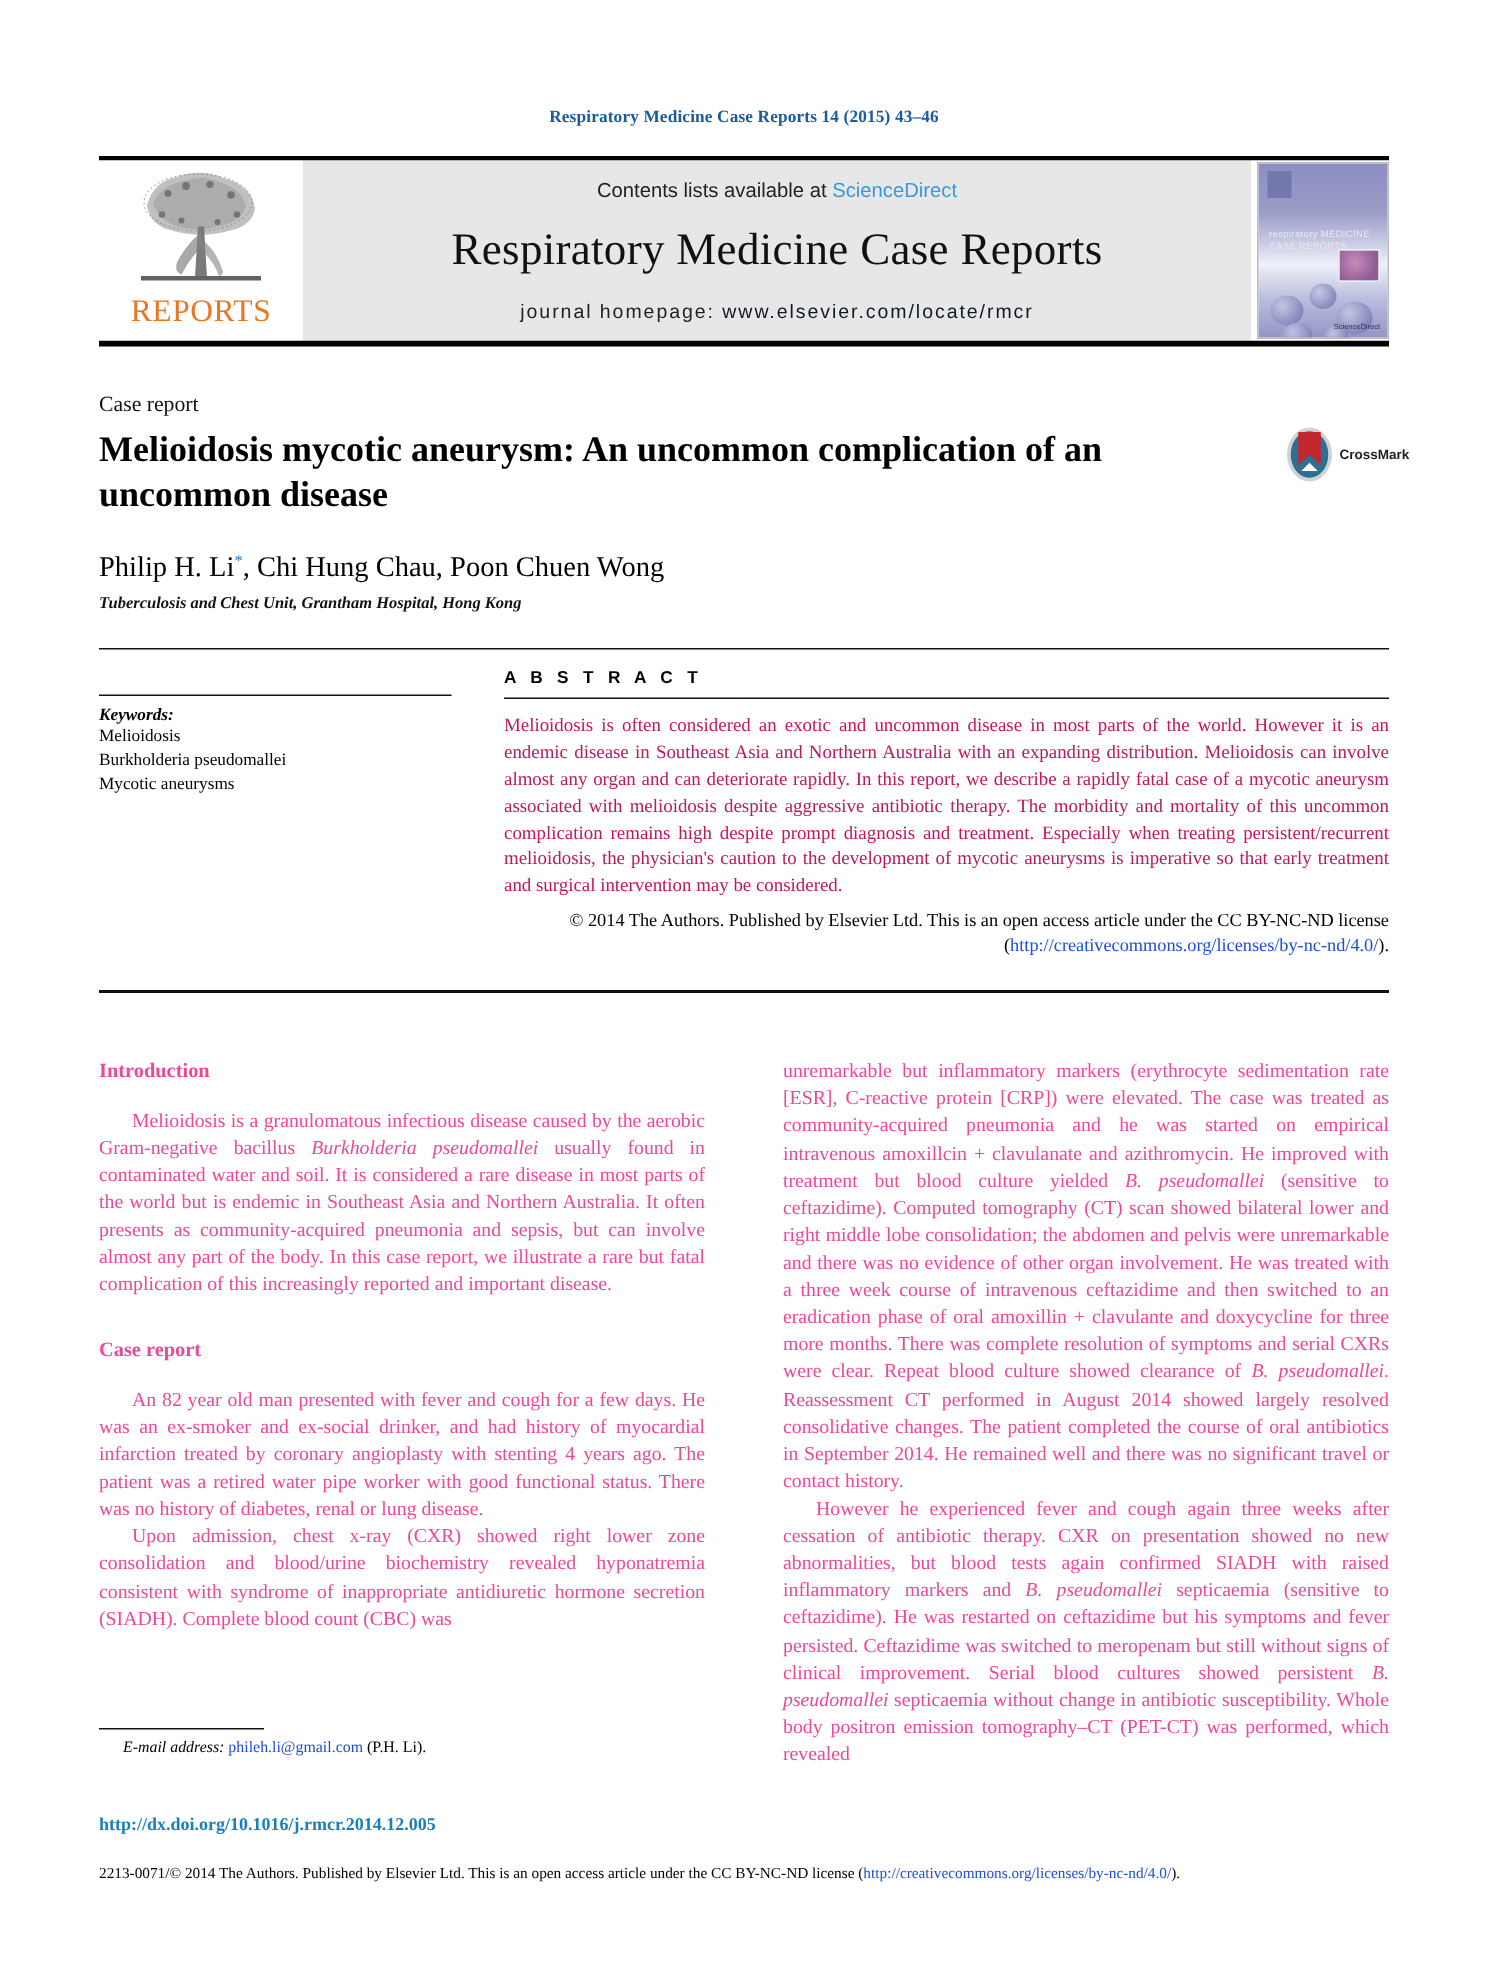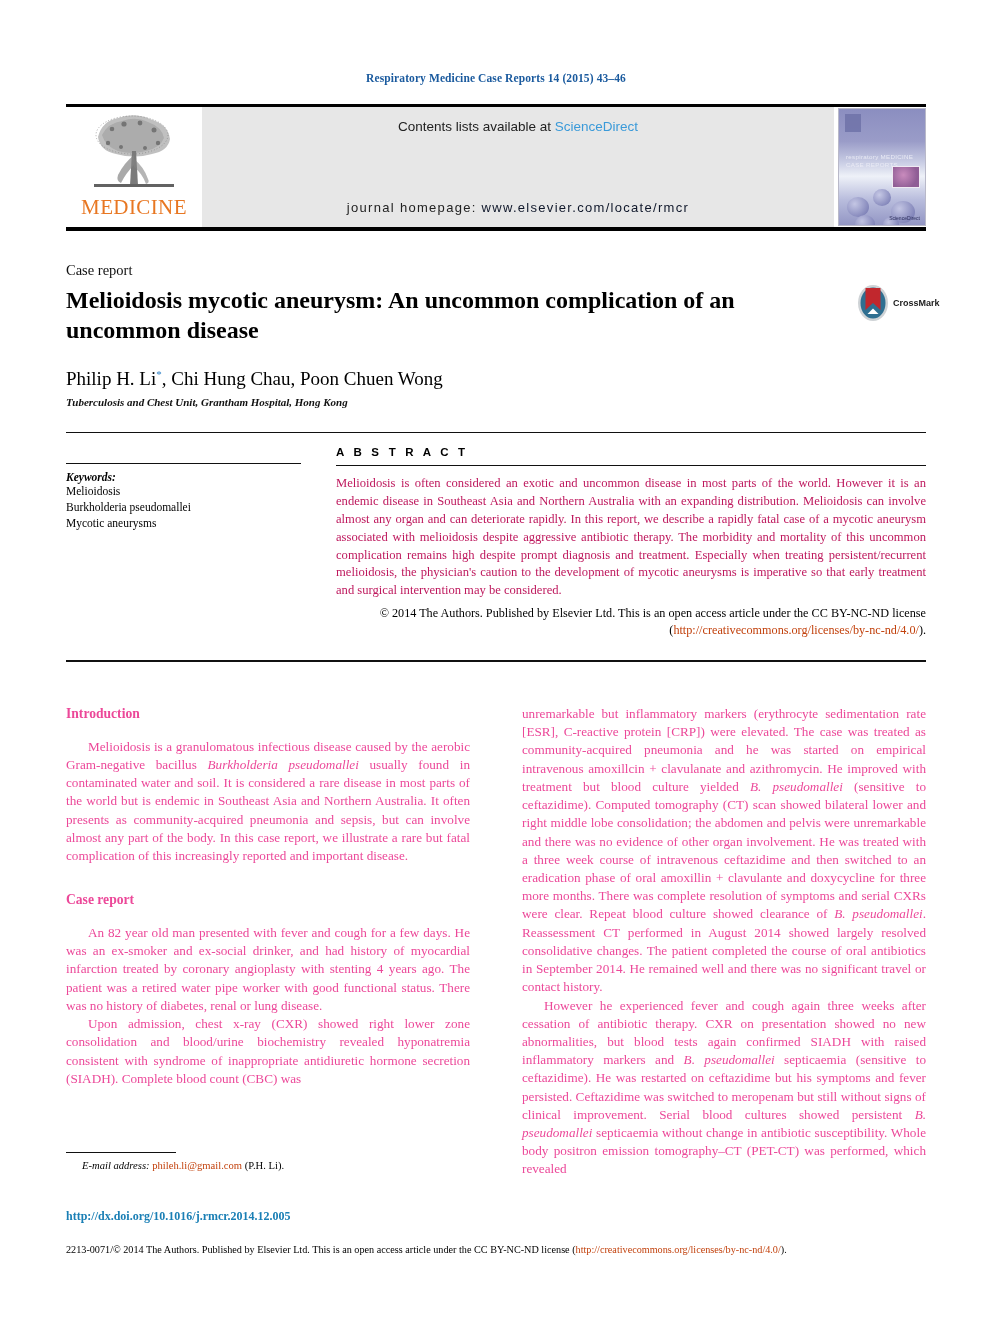--- a/index.html
+++ b/index.html
@@ -295,21 +295,21 @@
     text-align: justify;
     color: #be185d;
   }
   .abs-copy {
     font-family: "Liberation Serif", serif;
     font-size: 12.2px;
     line-height: 1.42;
     text-align: right;
     margin-top: 5px;
   }
-  .lnk { color: #c2410c; }
+  .lnk { color: #1d4ed8; }
 
   
   .col {
     position: absolute;
     top: 705px;
     width: 404px;
     font-family: "Liberation Serif", serif;
     font-size: 13.2px;
     line-height: 1.38;
     text-align: justify;
@@ -391,27 +391,28 @@
               <circle cx="36" cy="13" r="2.6" fill="#6a6a6a"></circle>
               <circle cx="52" cy="12" r="2.4" fill="#6a6a6a"></circle>
               <circle cx="66" cy="19" r="2.5" fill="#6a6a6a"></circle>
               <circle cx="70" cy="32" r="2.2" fill="#6a6a6a"></circle>
               <circle cx="20" cy="32" r="2.2" fill="#6a6a6a"></circle>
               <circle cx="33" cy="36" r="2.0" fill="#6a6a6a"></circle>
               <circle cx="57" cy="37" r="2.0" fill="#6a6a6a"></circle>
             </g>
           </svg>
         </div>
-        <div class="elsevier-word">MEDICINE</div>
+        <div class="elsevier-word">REPORTS</div>
       </div>
 
       <div class="center-cell">
         <div class="contents-line">
           <span>Contents lists available at </span><span class="sd">ScienceDirect</span>
         </div>
+        <div class="journal-title">Respiratory Medicine Case Reports</div>
         <div class="homepage-line">
           <span>journal homepage: </span><span class="url">www.elsevier.com/locate/rmcr</span>
         </div>
       </div>
 
       <div class="cover-cell">
         <div class="cover-thumb">
           <div class="cover-logo"></div>
           <div class="cover-title">
             <div>respiratory MEDICINE</div>

